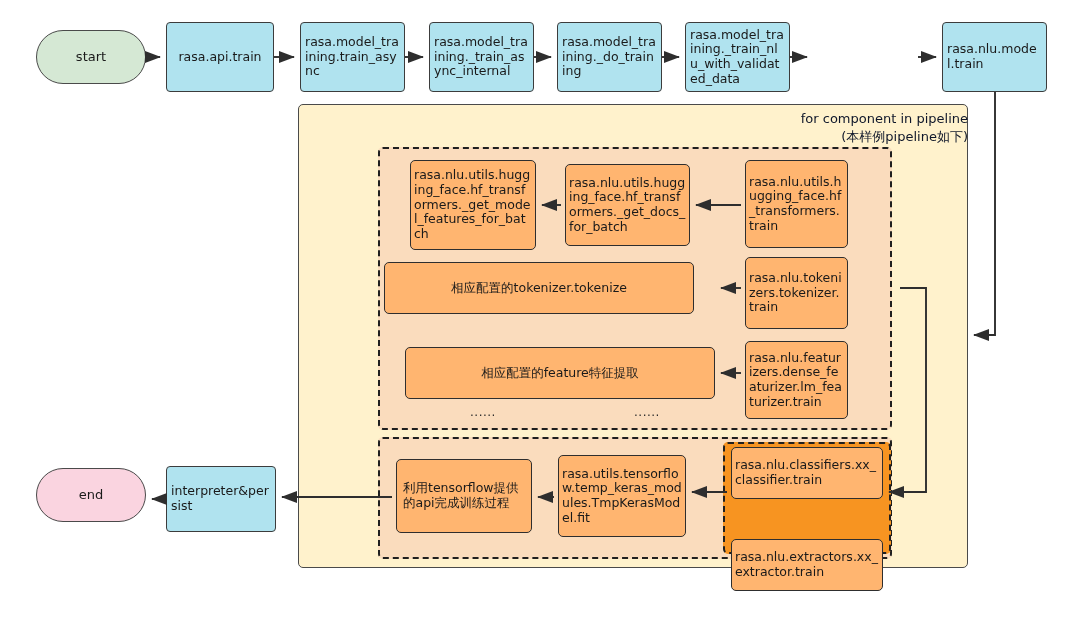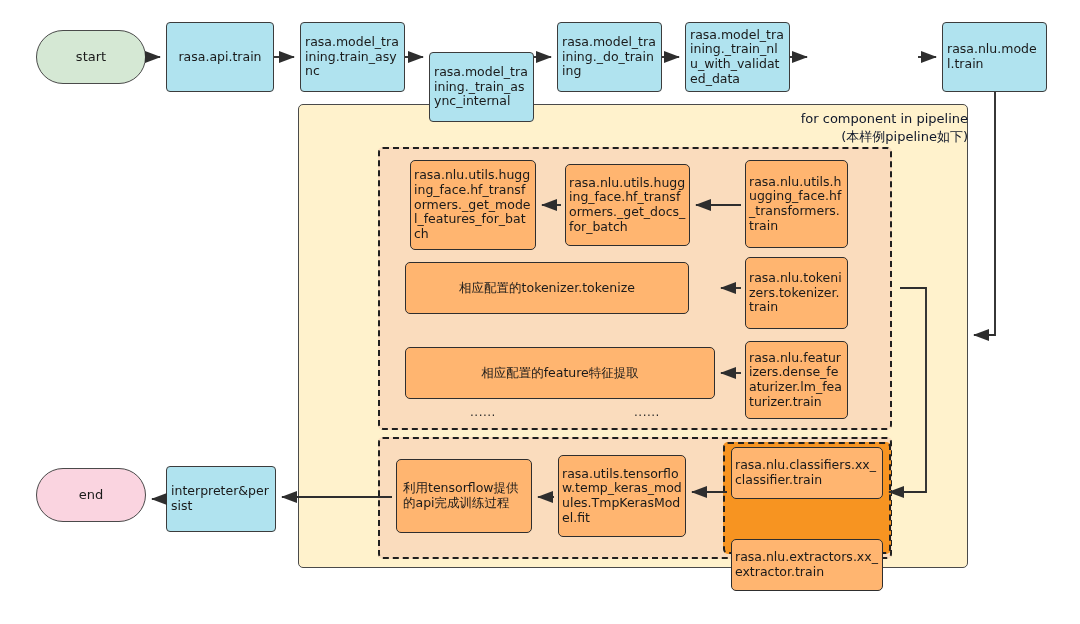--- a/index.html
+++ b/index.html
@@ -118,36 +118,36 @@
   <div class="dashed-orange" style="left:723px; top:442px; width:168px; height:112px;"></div>
 
   <div class="node terminal green" style="left:36px; top:30px; width:110px; height:54px; border-radius:27px;">start</div>
 
   <div class="node terminal pink" style="left:36px; top:468px; width:110px; height:54px; border-radius:27px;">end</div>
 
   <div class="node blue" style="left:166px; top:22px; width:108px; height:70px;">rasa.api.train</div>
 
   <div class="node blue" style="left:300px; top:22px; width:105px; height:70px; padding:0 4px;">rasa.model_training.train_async</div>
 
-  <div class="node blue" style="left:429px; top:22px; width:105px; height:70px; padding:0 4px;margin-top:30px;">rasa.model_training._train_async_internal</div>
+  <div class="node blue" style="left:429px; top:22px; width:105px; height:70px; padding:0 4px;">rasa.model_training._train_async_internal</div>
 
   <div class="node blue" style="left:557px; top:22px; width:105px; height:70px; padding:0 4px;">rasa.model_training._do_training</div>
 
   <div class="node blue" style="left:685px; top:22px; width:105px; height:70px; padding:0 4px;">rasa.model_training._train_nlu_with_validated_data</div>
 
 
   <div class="node blue" style="left:942px; top:22px; width:105px; height:70px; padding:0 4px;">rasa.nlu.model.train</div>
 
   <div class="node orange" style="left:410px; top:160px; width:126px; height:90px; padding:0 3px;">rasa.nlu.utils.hugging_face.hf_transformers._get_model_features_for_batch</div>
 
   <div class="node orange" style="left:565px; top:164px; width:125px; height:82px; padding:0 3px;">rasa.nlu.utils.hugging_face.hf_transformers._get_docs_for_batch</div>
 
   <div class="node orange" style="left:745px; top:160px; width:103px; height:88px; padding:0 3px;">rasa.nlu.utils.hugging_face.hf_transformers.train</div>
 
-  <div class="node orange" style="left:405px; top:262px; width:284px; height:52px;">相应配置的tokenizer.tokenize</div>
+  <div class="node orange" style="left:384px; top:262px; width:310px; height:52px;">相应配置的tokenizer.tokenize</div>
 
   <div class="node orange" style="left:745px; top:257px; width:103px; height:72px; padding:0 3px;">rasa.nlu.tokenizers.tokenizer.train</div>
 
   <div class="node orange" style="left:405px; top:347px; width:310px; height:52px;">相应配置的feature特征提取</div>
 
   <div class="node orange" style="left:745px; top:341px; width:103px; height:78px; padding:0 3px;">rasa.nlu.featurizers.dense_featurizer.lm_featurizer.train</div>
 
   <div class="ellipsis" style="left:470px; top:405px;">......</div>
   <div class="ellipsis" style="left:634px; top:405px;">......</div>
   <div class="ellipsis" style="left:785px; top:405px; z-index:2;">......</div>

